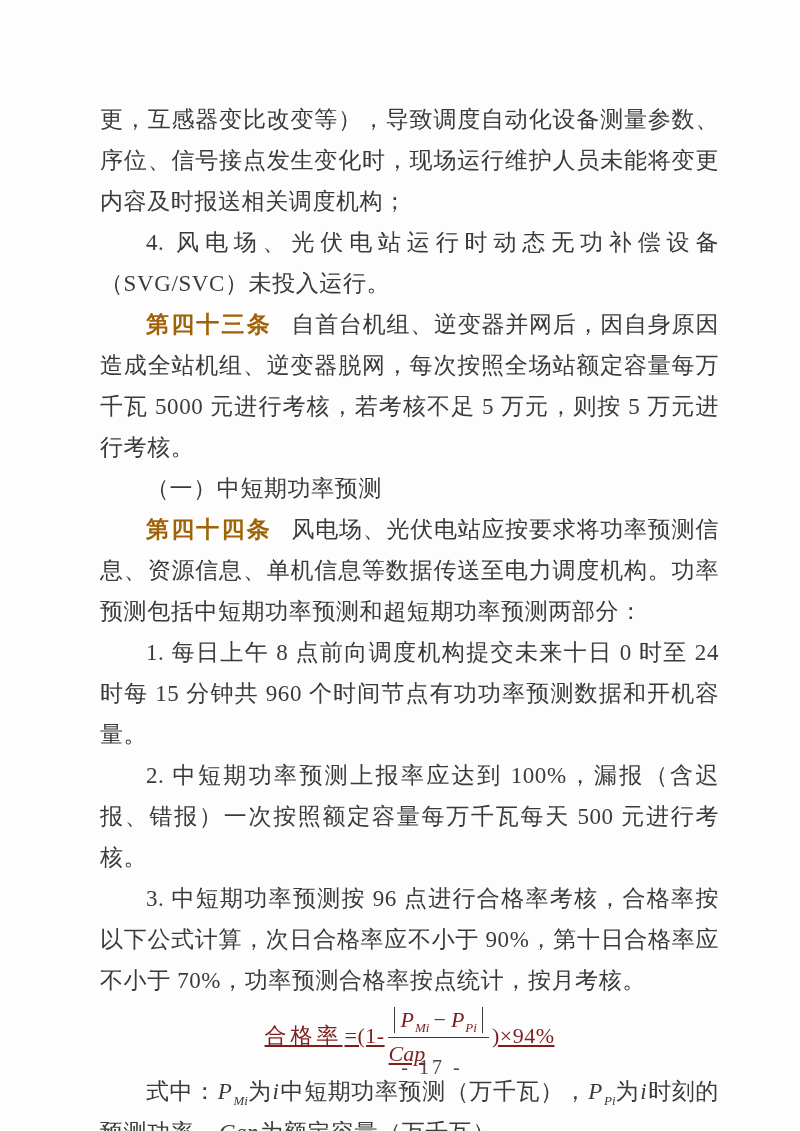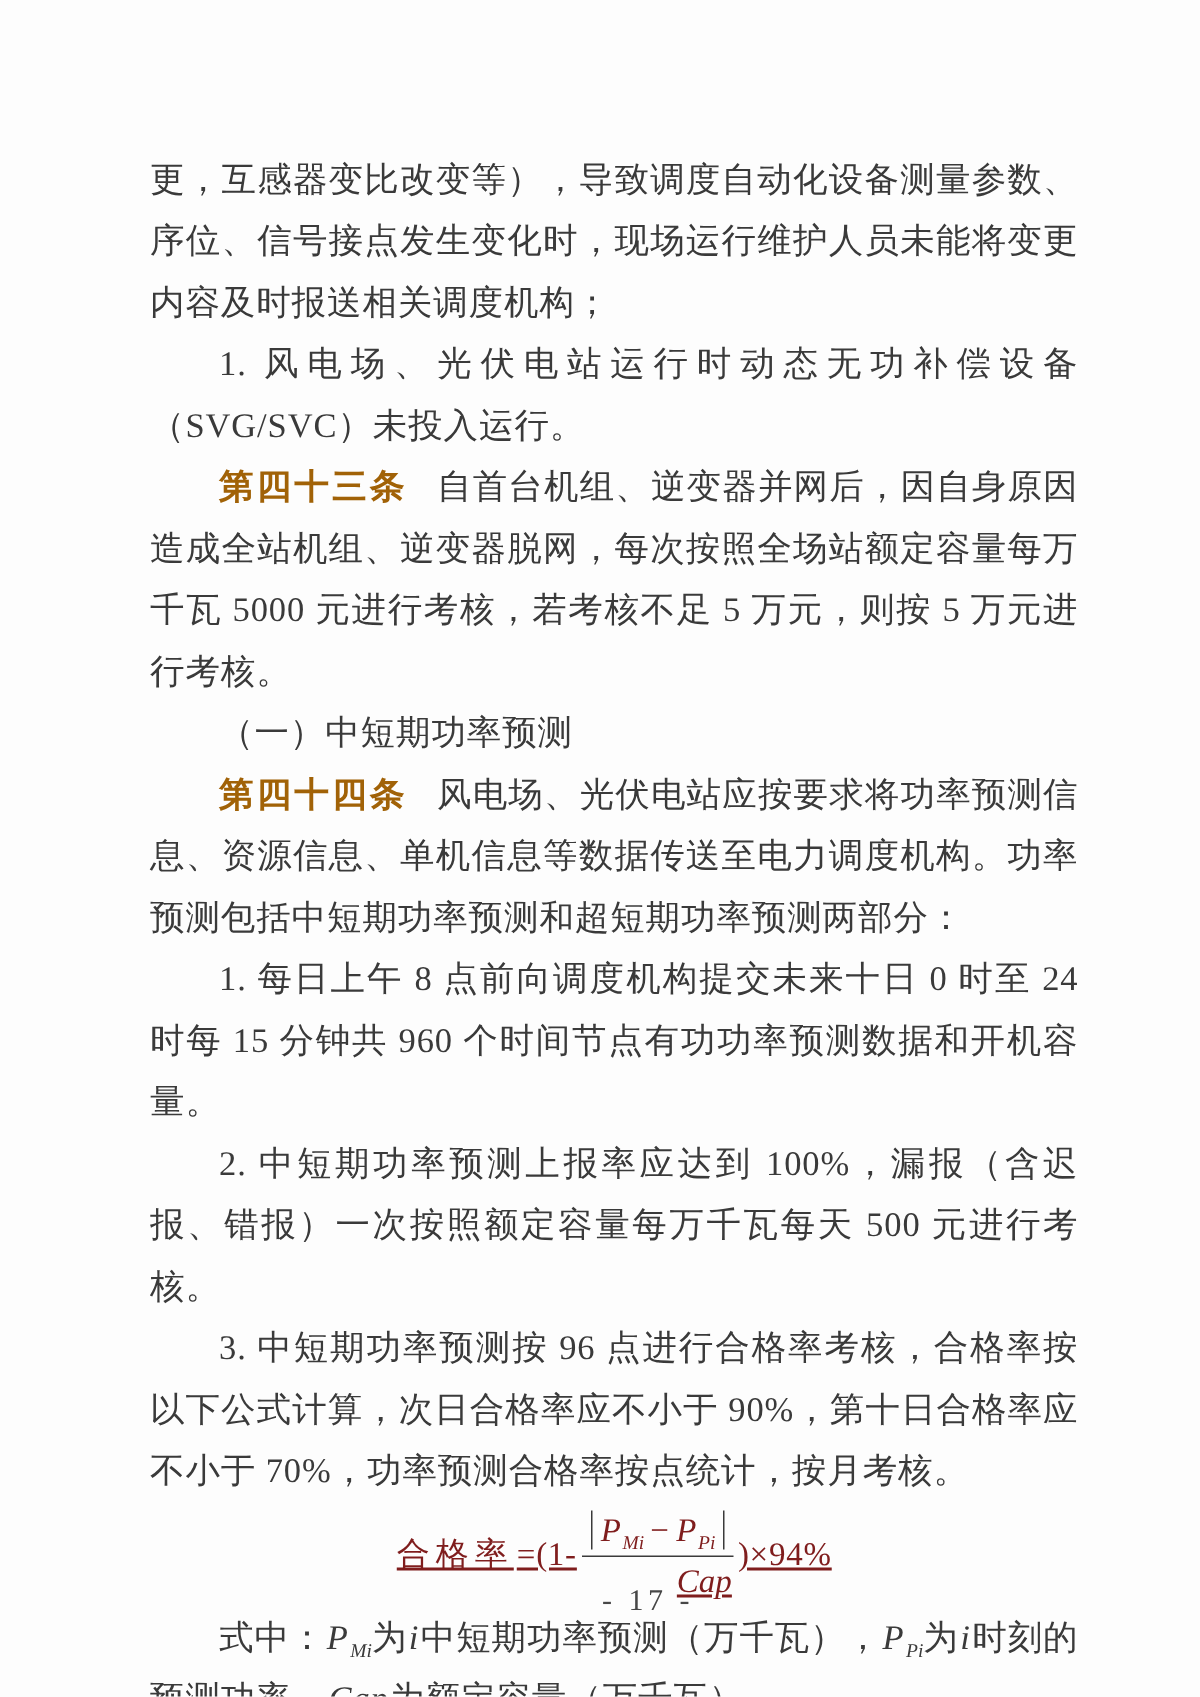--- a/index.html
+++ b/index.html
@@ -55,21 +55,21 @@
     align-items:center;
     font-size:22px;
     color:#7f1d1d;
     text-decoration:underline;
   }
   .f-lhs { letter-spacing:4px; margin-right:2px; }
   .f-op  { letter-spacing:0.5px; }
   .frac {
     display:inline-flex;
     flex-direction:column;
-    align-items:flex-end;
+    align-items:flex-start;
     margin:0 3px;
     line-height:1.15;
   }
   .frac .num {
     display:inline-block;
     border-bottom:1.6px solid #3a3a3a;
     padding:1px 6px 4px 6px;
   }
   .frac .abs {
     display:inline-block;
@@ -91,21 +91,21 @@
   }
 </style>
 </head>
 <body>
 
 <div class="page">
   <div class="content">
 
     <p class="para cont">更，互感器变比改变等），导致调度自动化设备测量参数、序位、信号接点发生变化时，现场运行维护人员未能将变更内容及时报送相关调度机构；</p>
 
-    <p class="para ind">1. 风电场、光伏电站运行时动态无功补偿设备（SVG/SVC）未投入运行。</p>
+    <p class="para ind">4. 风电场、光伏电站运行时动态无功补偿设备（SVG/SVC）未投入运行。</p>
 
     <p class="para ind"><span class="head">第四十三条</span><span>自首台机组、逆变器并网后，因自身原因造成全站机组、逆变器脱网，每次按照全场站额定容量每万千瓦 5000 元进行考核，若考核不足 5 万元，则按 5 万元进行考核。</span></p>
 
     <p class="para ind">（一）中短期功率预测</p>
 
     <p class="para ind"><span class="head">第四十四条</span><span>风电场、光伏电站应按要求将功率预测信息、资源信息、单机信息等数据传送至电力调度机构。功率预测包括中短期功率预测和超短期功率预测两部分：</span></p>
 
     <p class="para ind">1. 每日上午 8 点前向调度机构提交未来十日 0 时至 24 时每 15 分钟共 960 个时间节点有功功率预测数据和开机容量。</p>
 
     <p class="para ind">2. 中短期功率预测上报率应达到 100%，漏报（含迟报、错报）一次按照额定容量每万千瓦每天 500 元进行考核。</p>

